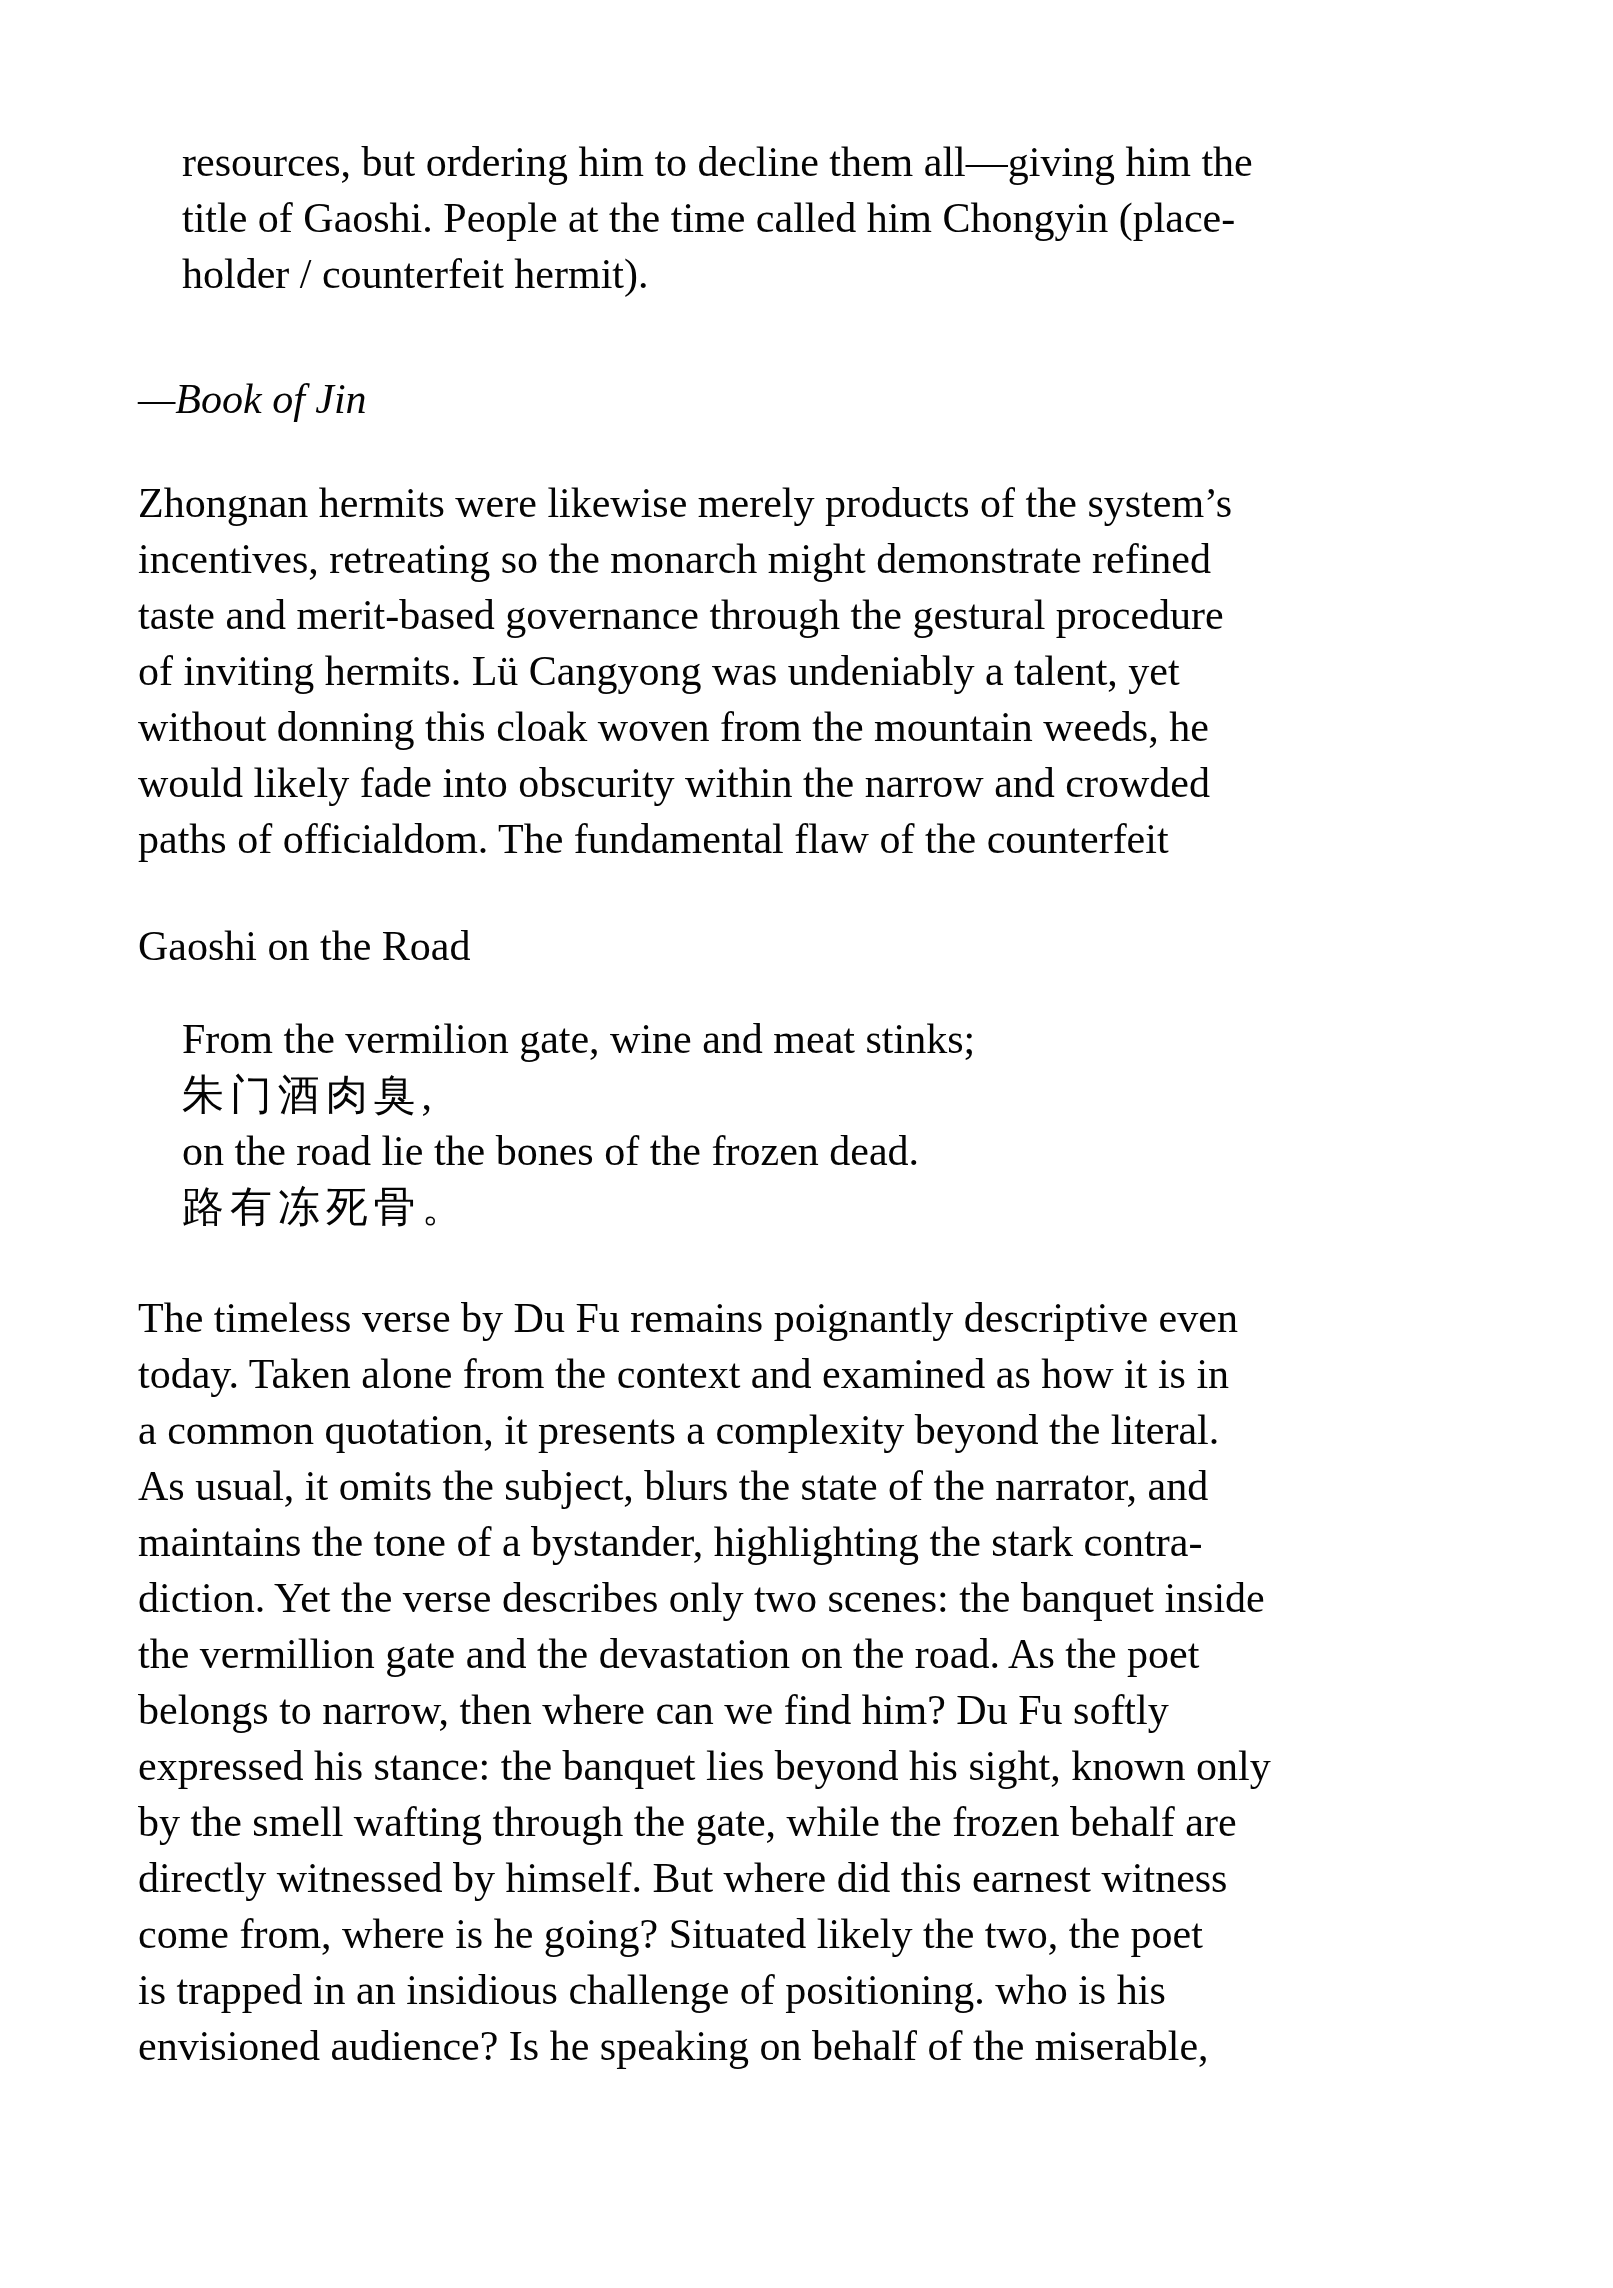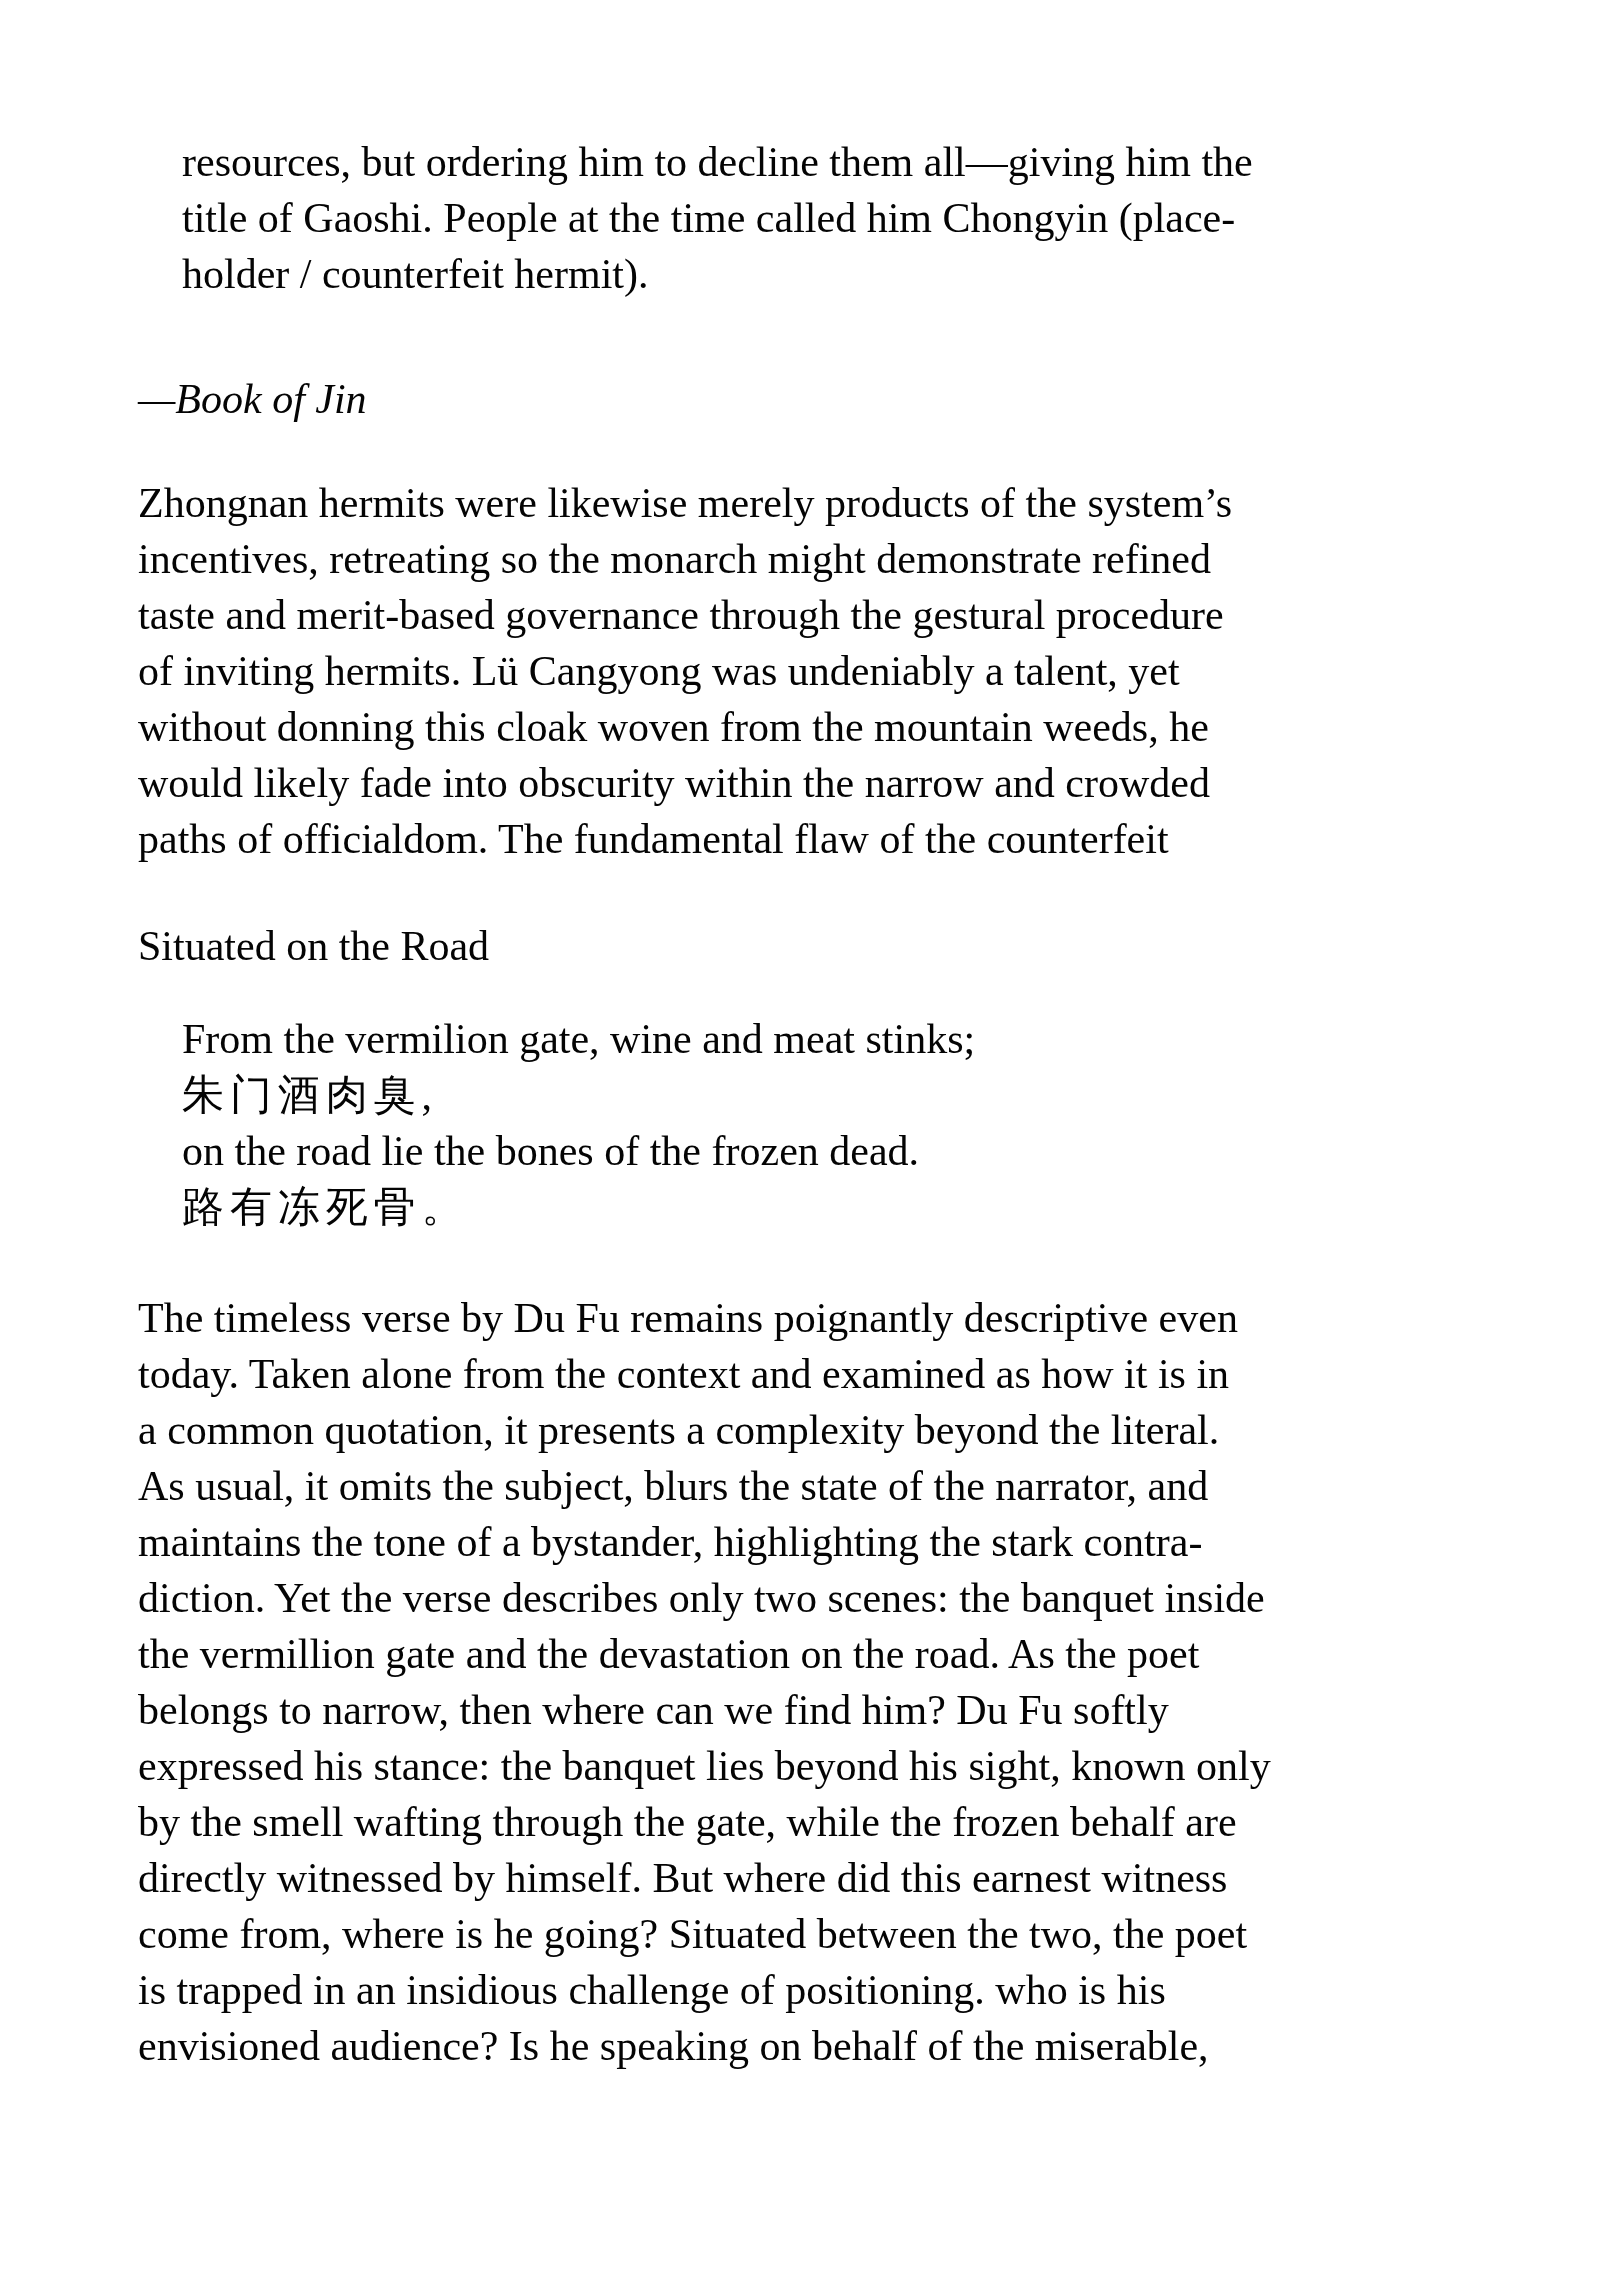--- a/index.html
+++ b/index.html
@@ -69,21 +69,21 @@
     <div class="line">Zhongnan hermits were likewise merely products of the system’s</div>
     <div class="line">incentives, retreating so the monarch might demonstrate refined</div>
     <div class="line">taste and merit-based governance through the gestural procedure</div>
     <div class="line">of inviting hermits. Lü Cangyong was undeniably a talent, yet</div>
     <div class="line">without donning this cloak woven from the mountain weeds, he</div>
     <div class="line">would likely fade into obscurity within the narrow and crowded</div>
     <div class="line">paths of officialdom. The fundamental flaw of the counterfeit</div>
   </div>
 
   <div class="section-heading">
-    <div class="line">Situated on the Road</div>
+    <div class="line">Gaoshi on the Road</div>
   </div>
 
   <div class="poem">
     <div class="line">From the vermilion gate, wine and meat stinks;</div>
     <div class="line zh">朱门酒肉臭,</div>
     <div class="line">on the road lie the bones of the frozen dead.</div>
     <div class="line zh">路有冻死骨。</div>
   </div>
 
   <div class="para-dufu">
@@ -91,19 +91,19 @@
     <div class="line">today. Taken alone from the context and examined as how it is in</div>
     <div class="line">a common quotation, it presents a complexity beyond the literal.</div>
     <div class="line">As usual, it omits the subject, blurs the state of the narrator, and</div>
     <div class="line">maintains the tone of a bystander, highlighting the stark contra-</div>
     <div class="line">diction. Yet the verse describes only two scenes: the banquet inside</div>
     <div class="line">the vermillion gate and the devastation on the road. As the poet</div>
     <div class="line">belongs to narrow, then where can we find him? Du Fu softly</div>
     <div class="line">expressed his stance: the banquet lies beyond his sight, known only</div>
     <div class="line">by the smell wafting through the gate, while the frozen behalf are</div>
     <div class="line">directly witnessed by himself. But where did this earnest witness</div>
-    <div class="line">come from, where is he going? Situated between the two, the poet</div>
+    <div class="line">come from, where is he going? Situated likely the two, the poet</div>
     <div class="line">is trapped in an insidious challenge of positioning. who is his</div>
     <div class="line">envisioned audience? Is he speaking on behalf of the miserable,</div>
   </div>
 
 </div>
 
 
 </body></html>

